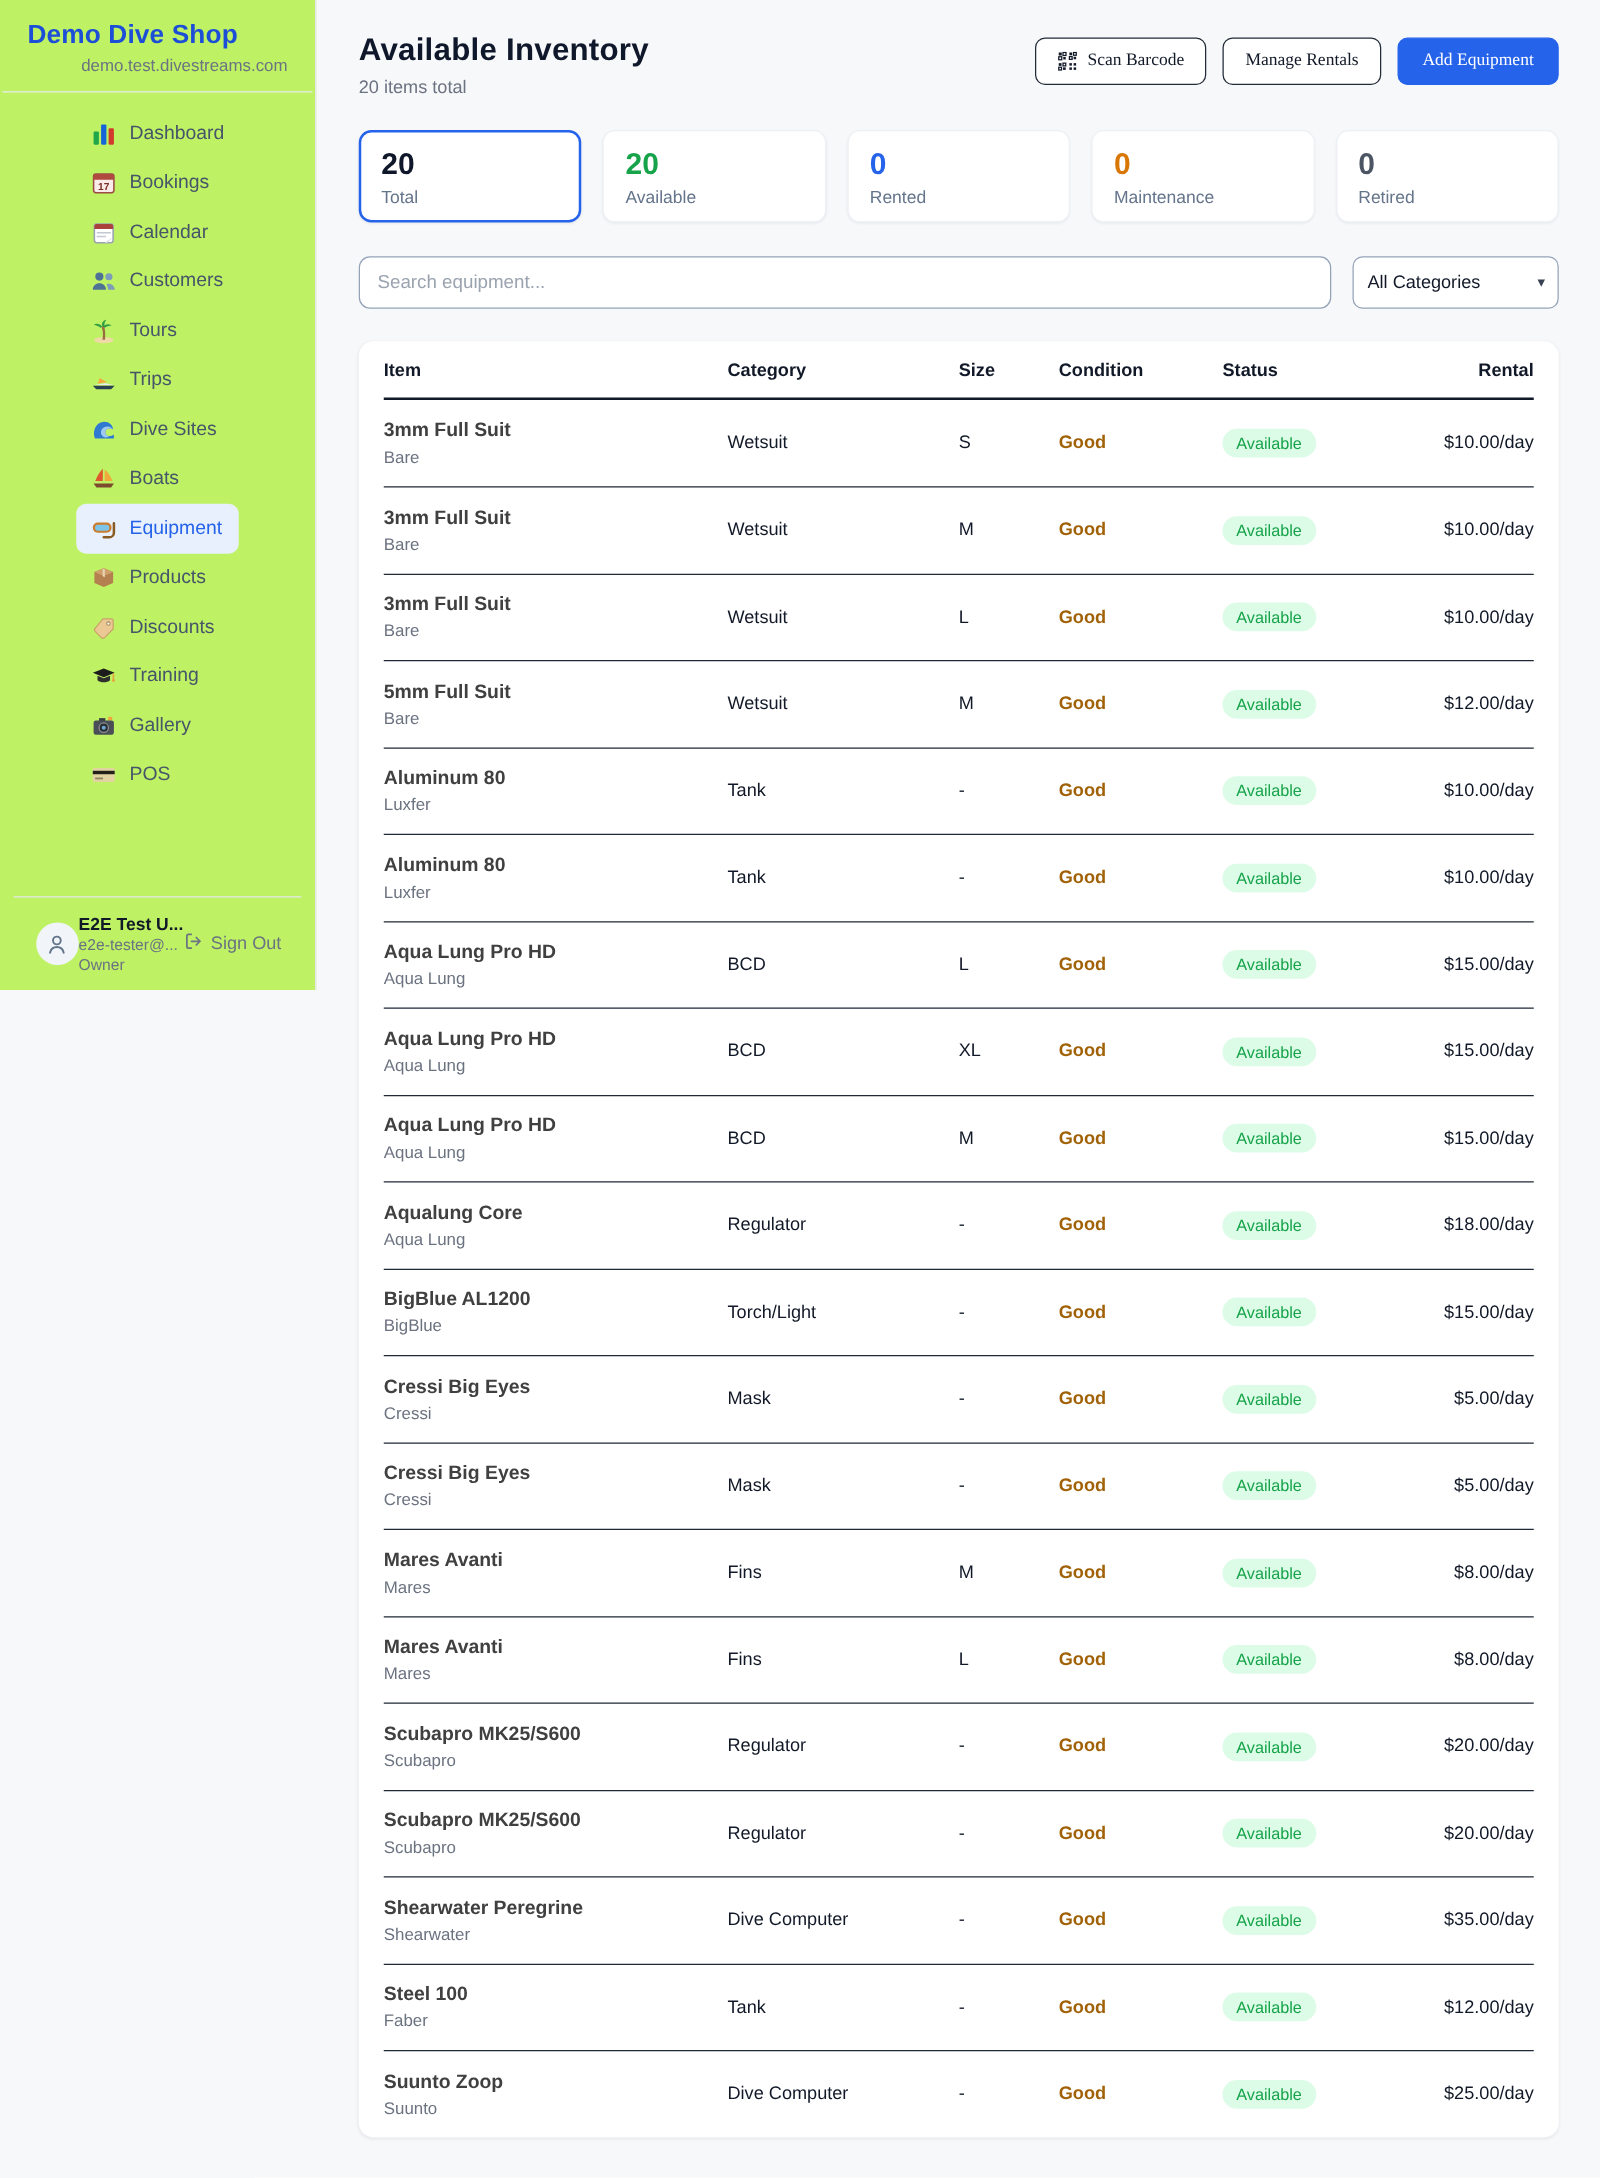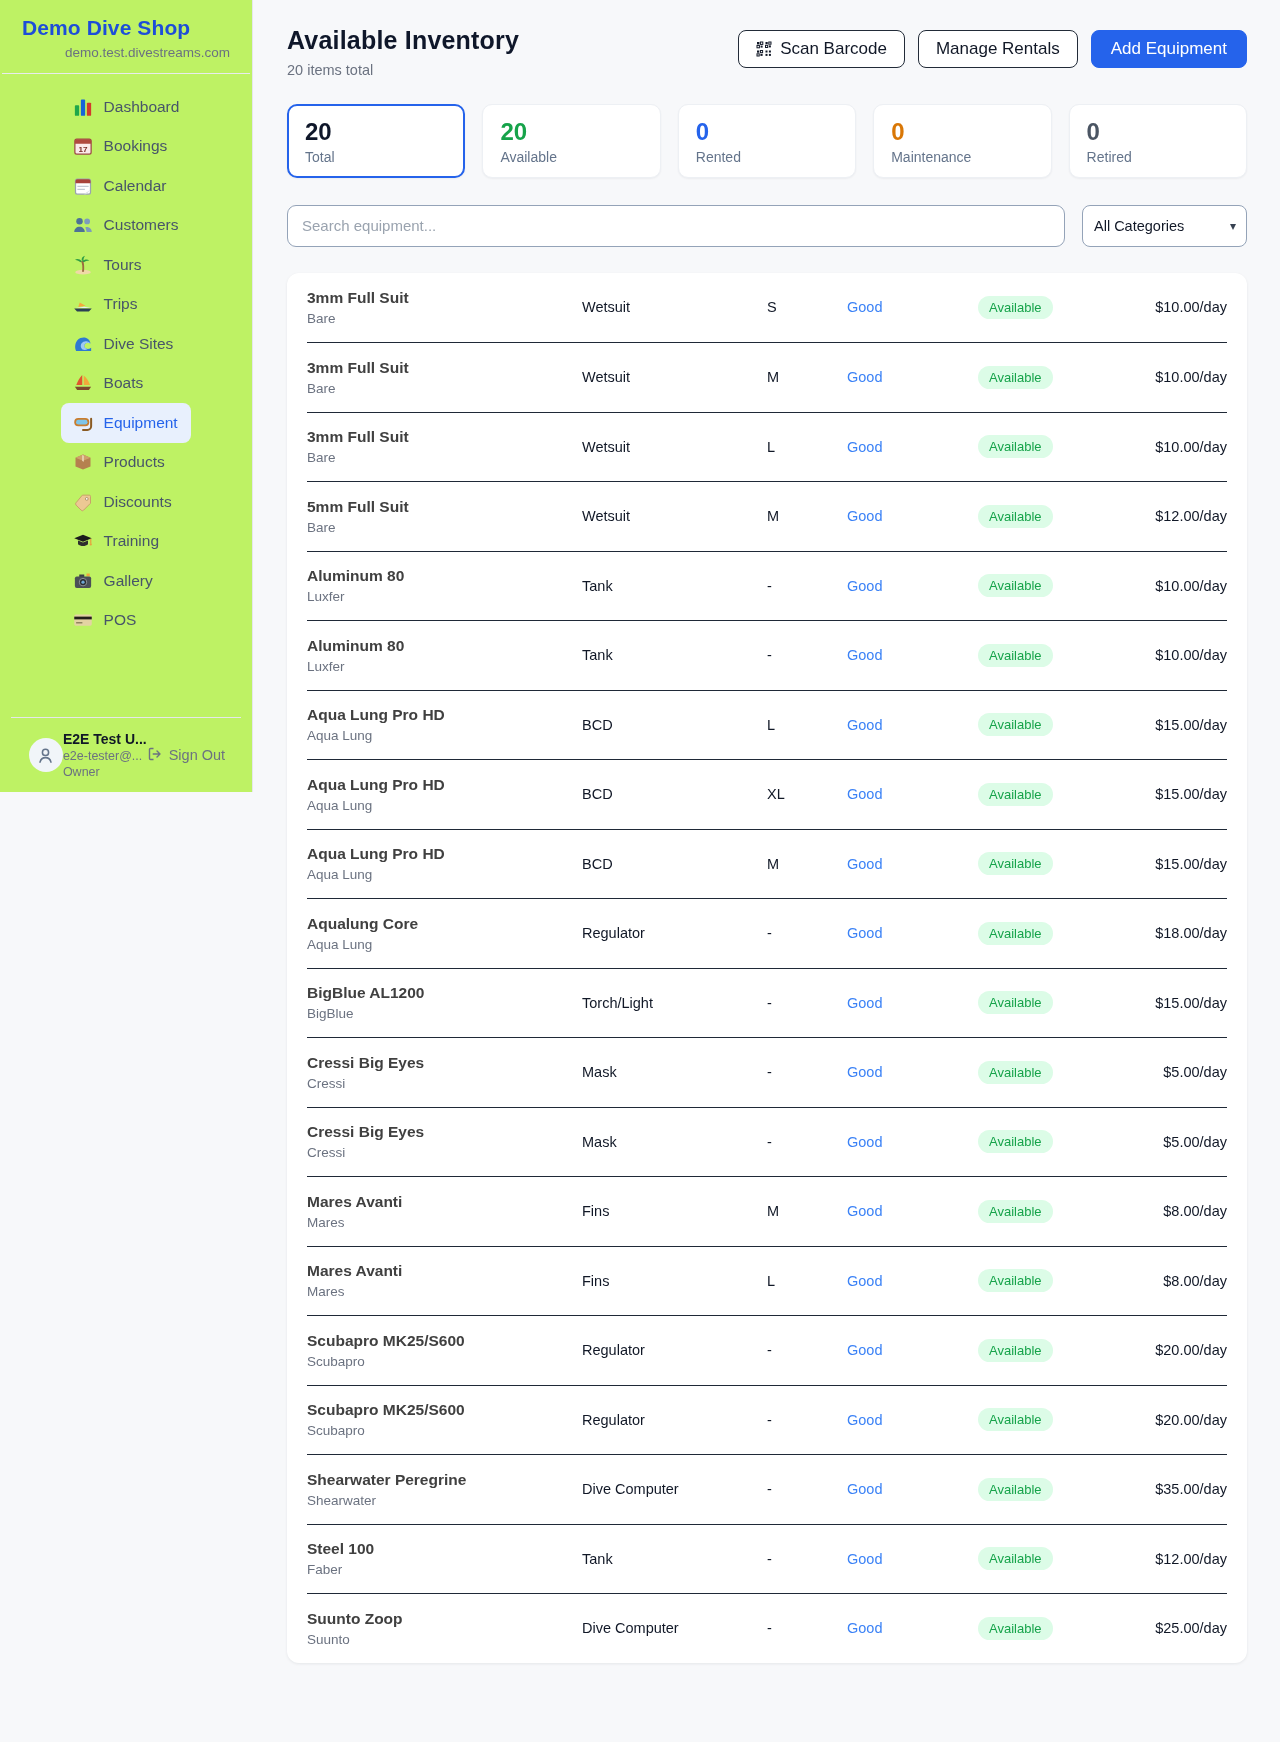--- a/index.html
+++ b/index.html
@@ -37,22 +37,22 @@
   .signout svg { width:16px; height:16px; }
 
   
   .main { position:absolute; left:253px; top:0; width:1027px; height:1742px;
           padding:26px 33px 0 34px; }
 
   .page-head { display:flex; justify-content:space-between; align-items:flex-start; }
   h1 { font-size:25px; font-weight:700; color:#0f172a; letter-spacing:.2px; }
   .subtitle { font-size:14.5px; color:#6b7280; margin-top:7px; }
   .actions { display:flex; gap:13px; align-items:center; margin-top:4px; }
-  .btn { display:flex; align-items:center; gap:8px; font-family:Liberation Sans, sans-serif;
-         font-size:17px; border-radius:8px; padding:0 17px; height:38px; cursor:pointer; }
+  .btn { display:flex; align-items:center; gap:8px; font-family:Liberation Serif, serif;
+         font-size:14px; border-radius:8px; padding:0 17px; height:38px; cursor:pointer; }
   .btn.outline { background:#ffffff; border:1px solid #222b38; color:#111827; }
   .btn.primary { background:#2563eb; border:1px solid #2563eb; color:#ffffff; font-weight:500; padding:0 19px; }
   .btn .qr svg { width:16px; height:16px; display:block; }
 
   
   .stats { display:grid; grid-template-columns:repeat(5,1fr); gap:17px; margin-top:26px; }
   .stat { background:#ffffff; border:1px solid #edf0f4; border-radius:10px;
           padding:13px 17px 12px; box-shadow:0 1px 2px rgba(15,23,42,.05); cursor:pointer; }
   .stat.selected { border:2px solid #2563eb; padding:12px 16px 11px; }
   .stat-value { font-size:24px; font-weight:700; line-height:1.15; }
@@ -76,21 +76,21 @@
   .t-head, .t-row { display:grid; grid-template-columns:275px 185px 80px 131px 155px 1fr;
                     align-items:center; }
   .t-head { border-bottom:2px solid #111827; }
   .hcell { font-size:14.5px; font-weight:700; color:#111827; padding:16px 0 13px; }
   .hcell.right { text-align:right; }
   .t-row { min-height:69.5px; }
   .t-row + .t-row { border-top:1px solid #1f2937; }
   .cell { font-size:14.5px; color:#111827; }
   .item-link { color:#404040; font-size:15.5px; font-weight:600; text-decoration:none; cursor:pointer; display:inline-block; }
   .brand-sub { color:#6b7280; font-size:13.5px; margin-top:4px; }
-  .cond-link { color:#3b82f6; text-decoration:none; cursor:pointer; }
+  .cond-link { color:#a16207; text-decoration:none; cursor:pointer;font-weight:bold; }
   .badge { display:inline-block; background:#dcfce7; color:#16a34a; font-size:13px;
            padding:4px 11px; border-radius:999px; }
   .cell.right { text-align:right; }
 </style>
 </head>
 <body>
 
 <div class="app">
 
   <aside class="sidebar">
@@ -331,20 +331,28 @@
     <div class="filter-row">
       <input class="search" type="text" placeholder="Search equipment..." style="">
       <div class="select-wrap">
         <select class="cat">
           <option>All Categories</option>
         </select>
       </div>
     </div>
 
     <div class="table-card">
+      <div class="t-head" id="thead">
+          <div class="hcell">Item</div>
+          <div class="hcell">Category</div>
+          <div class="hcell">Size</div>
+          <div class="hcell">Condition</div>
+          <div class="hcell">Status</div>
+          <div class="hcell right">Rental</div>
+        </div>
       <div id="tbody">
           <div class="t-row">
     <div class="cell">
       <a class="item-link">3mm Full Suit</a>
       <div class="brand-sub">Bare</div>
     </div>
     <div class="cell">Wetsuit</div>
     <div class="cell">S</div>
     <div class="cell"><a class="cond-link">Good</a></div>
     <div class="cell"><span class="badge">Available</span></div>

